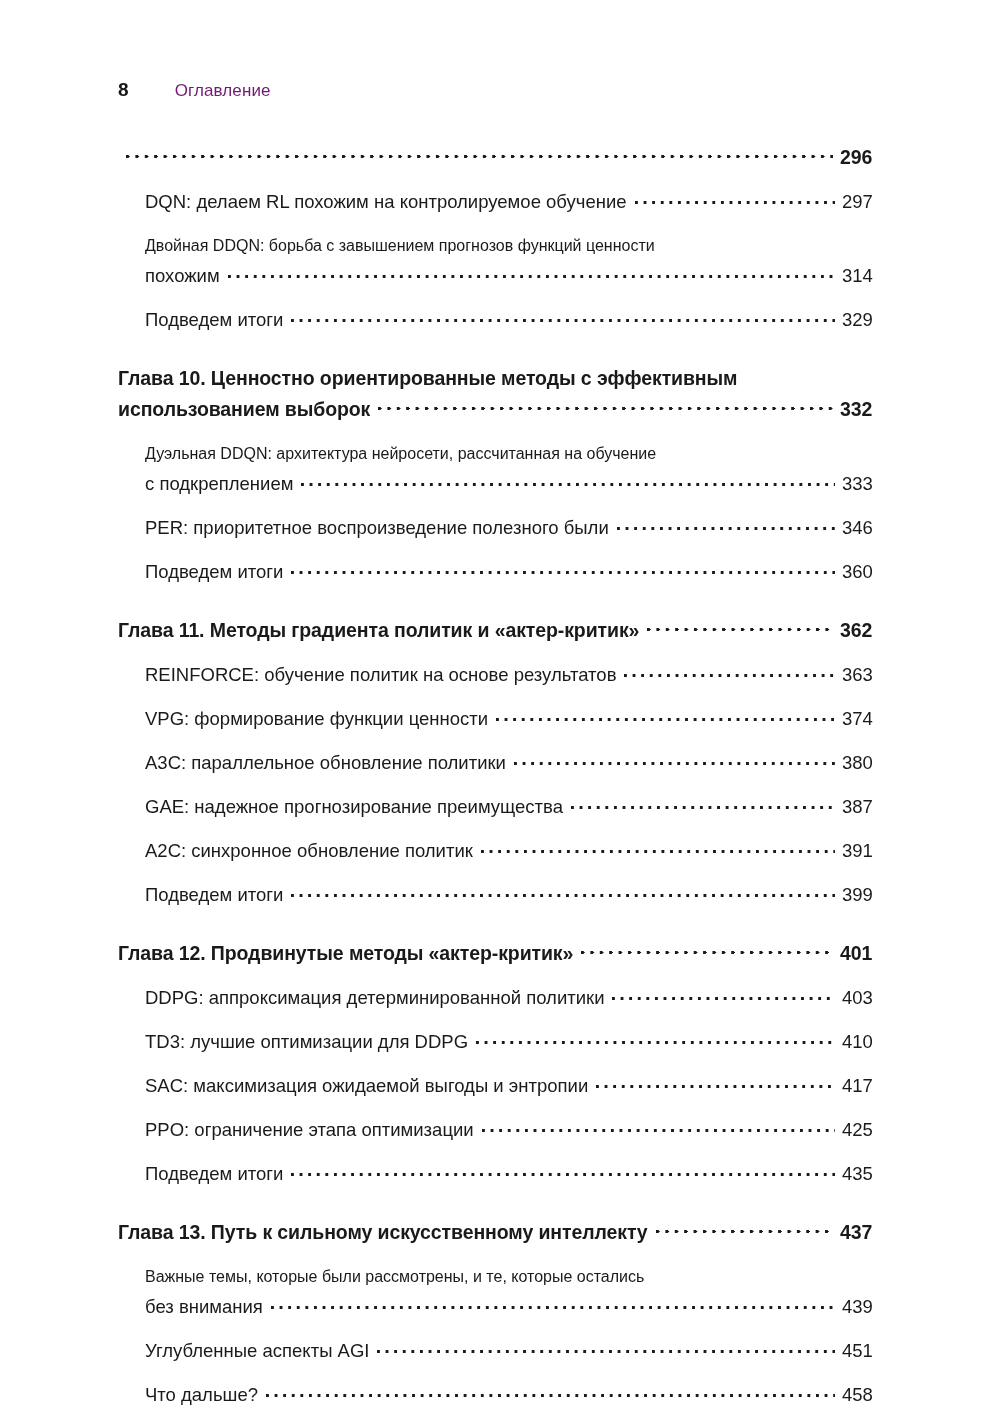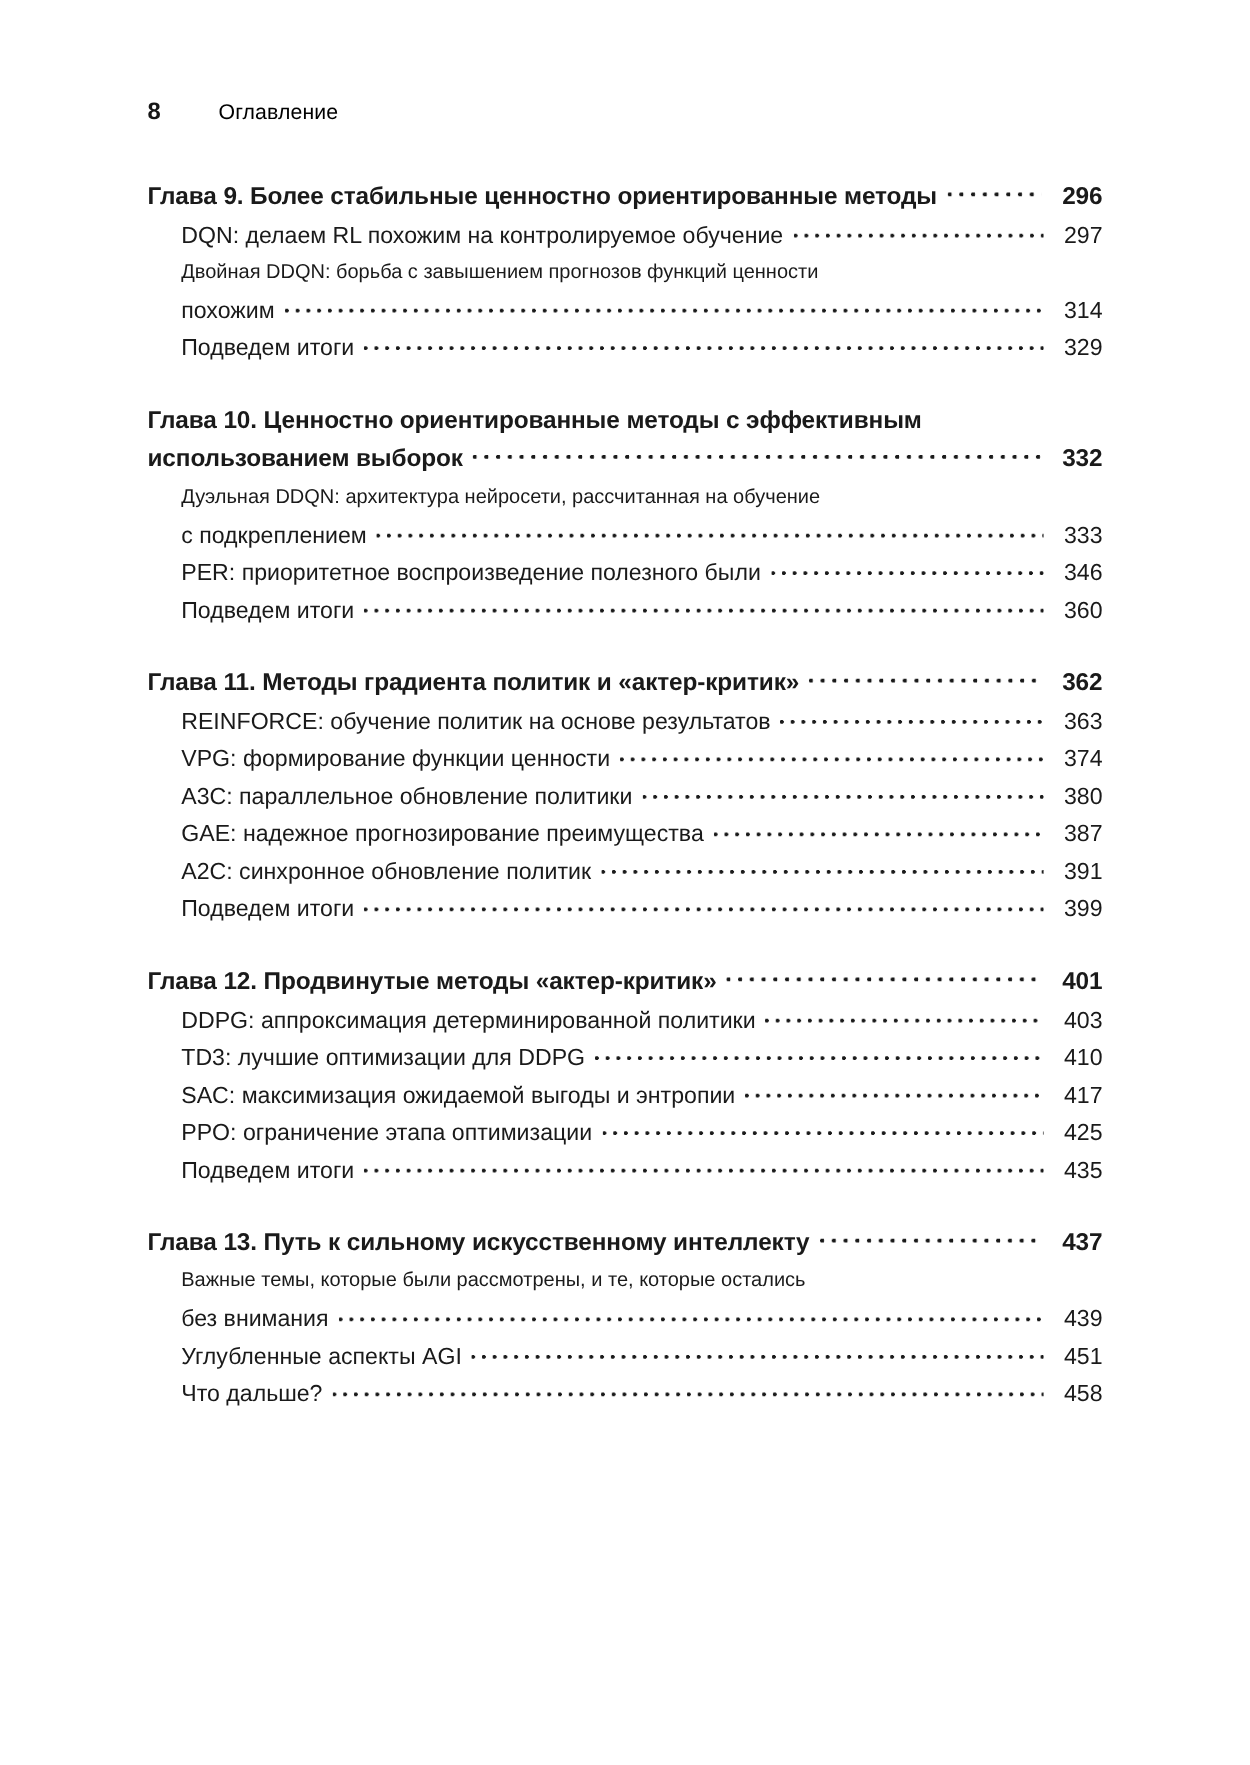--- a/index.html
+++ b/index.html
@@ -34,21 +34,21 @@
   }
   .folio {
     font-size: 19px;
     font-weight: bold;
     letter-spacing: 0.2px;
     color: #161616;
   }
   .head-title {
     font-size: 17px;
     font-weight: normal;
-    color: #000000;
+    color: #701a75;
     margin-left: 46px;
     letter-spacing: 0.1px;
   }
 
   
   .toc {
     position: absolute;
     left: 118px;
     top: 142px;
     width: 764px;
@@ -88,21 +88,20 @@
     right: 0;
     bottom: 0.24em;
     height: 3px;
     background-image: radial-gradient(circle at 1.5px 1.5px, #1a1a1a 1.5px, rgba(0,0,0,0) 1.7px);
     background-size: 8.6px 3px;
     background-repeat: repeat-x;
   }
 
   .pagenum {
     flex: 0 0 auto;
-    text-align: right;
     font-variant-numeric: lining-nums;
   }
 
   
   .chapter-line {
     font-size: 19.5px;
     font-weight: bold;
     line-height: 31px;
     letter-spacing: -0.1px;
   }
@@ -121,20 +120,21 @@
   .chapter-wrap {
     font-size: 19.5px;
     font-weight: bold;
     line-height: 31px;
     letter-spacing: -0.1px;
   }
 
   
   .entry {
     padding-left: 27px;
+    margin-top: 14px;
   }
   .entry-line {
     font-size: 18.5px;
     font-weight: normal;
     line-height: 30px;
   }
   .entry-line .pagenum {
     min-width: 40px;
   }
   .entry-wrap {
@@ -154,21 +154,20 @@
 <div class="page">
 
   <div class="running-head">
     <span class="folio">8</span>
     <span class="head-title">Оглавление</span>
   </div>
 
   <div class="toc" id="toc-root">
       <div class="chapter-block">
         <div class="toc-line chapter-line">
-          <span class="toc-text">Глава 9. Более стабильные ценностно ориентированные методы</span>
           <span class="leader"></span>
           <span class="pagenum">296</span>
         </div>
         <div class="entry">
           <div class="toc-line entry-line">
             <span class="toc-text">DQN: делаем RL похожим на контролируемое обучение</span>
             <span class="leader"></span>
             <span class="pagenum">297</span>
           </div>
         </div>

